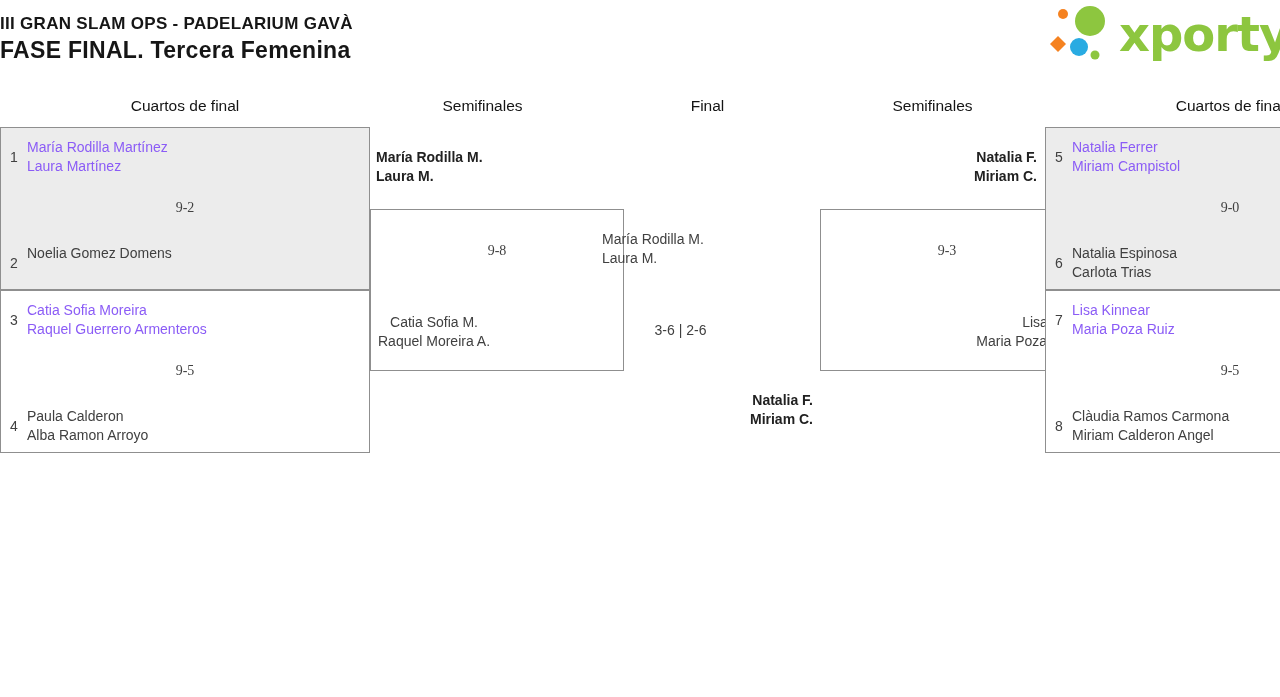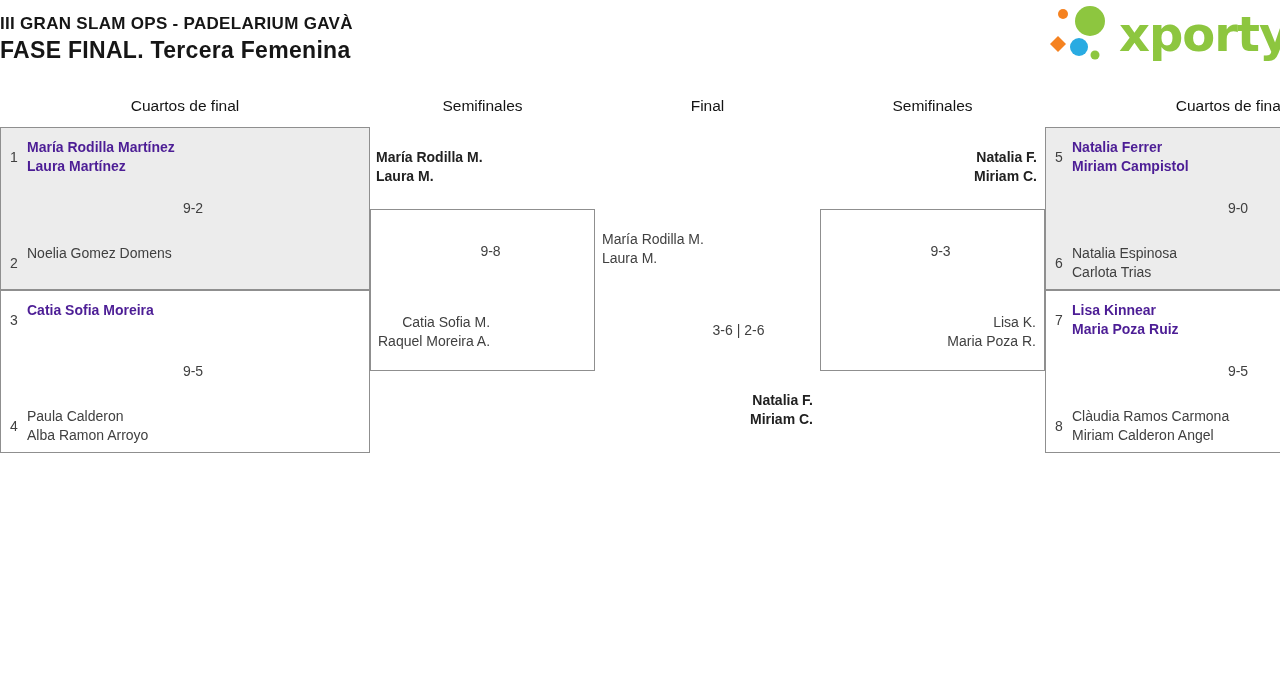--- a/index.html
+++ b/index.html
@@ -21,47 +21,47 @@
   .colhead { position:absolute; top:97px; font-size:15.5px; font-weight:400; text-align:center; color:#141414; white-space:nowrap; }
   .ch1 { left:0;      width:370px; }
   .ch2 { left:370px;  width:225px; }
   .ch3 { left:595px;  width:225px; }
   .ch4 { left:820px;  width:225px; }
   .ch5 { left:1045px; width:370px; }
 
   
   .match { position:absolute; border:1px solid #8f8f8f; background:#ffffff; }
   .qf { width:370px; height:163px; }
-  .sf { width:225px; height:162px; }
+  .sf { width:254px; height:162px; }
   .shaded { background:#ececec; }
 
   .team { position:absolute; left:0; right:0; }
   .t-top { top:10px; }
   .t-bottom { top:116px; }
   .seed { position:absolute; left:0; top:0; width:26px; height:38px; line-height:38px; text-align:center; font-size:14px; color:#404040; }
   .names { margin-left:26px; font-size:14px; line-height:19px; white-space:nowrap; }
-  .bold { font-weight:700; color:#4c1d95; }
+  .bold { font-weight:400; color:#8b5cf6; }
   .reg  { font-weight:400; color:#404040; }
 
-  .score { position:absolute; left:8px; width:100%; text-align:center; font-size:14px; color:#404040; }
+  .score { position:absolute; left:0; width:100%; text-align:center; font-size:14px; color:#404040;font-family:Liberation Serif, serif; }
   .qf .score { top:72px; }
   .sf .score { top:33px; }
 
   .sf-bottom { position:absolute; top:103px; font-size:14px; line-height:19px; white-space:nowrap; }
-  .align-left  { left:7px;  text-align:right; }
+  .align-left  { left:7px;  text-align:center; }
   .align-right { right:8px; text-align:right; }
 
   
   .sf-top-names { position:absolute; top:148px; font-size:14px; line-height:19px; font-weight:700; color:#212121; white-space:nowrap; }
   .sf-top-left  { left:376px; }
   .sf-top-right { left:820px; width:217px; text-align:right; }
 
   
   .final-team-a { position:absolute; left:602px; top:230px; font-size:14px; line-height:19px; color:#404040; white-space:nowrap; }
-  .final-score  { position:absolute; left:626px; top:322px; width:225px; text-align:center; font-size:14px; color:#404040; }
+  .final-score  { position:absolute; left:568px; top:322px; width:225px; text-align:center; font-size:14px; color:#404040; }
   .final-winner { position:absolute; left:595px; top:391px; width:218px; text-align:right; font-size:14px; line-height:19px; font-weight:700; color:#212121; white-space:nowrap; }
 </style>
 </head>
 <body>
 
 <div class="page">
 
   <div class="title-line1">III GRAN SLAM OPS - PADELARIUM GAVÀ</div>
   <div class="title-line2">FASE FINAL. Tercera Femenina</div>
 
@@ -97,20 +97,21 @@
         <div>Noelia Gomez Domens</div>
       </div>
     </div>
   </div>
 
   <div class="match qf" style="left:0;top:290px">
     <div class="team t-top">
       <span class="seed">3</span>
       <div class="names bold">
         <div>Catia Sofia Moreira</div>
+        <div>Raquel Guerrero Armenteros</div>
       </div>
     </div>
     <div class="score">9-5</div>
     <div class="team t-bottom">
       <span class="seed">4</span>
       <div class="names reg">
         <div>Paula Calderon</div>
         <div>Alba Ramon Arroyo</div>
       </div>
     </div>

